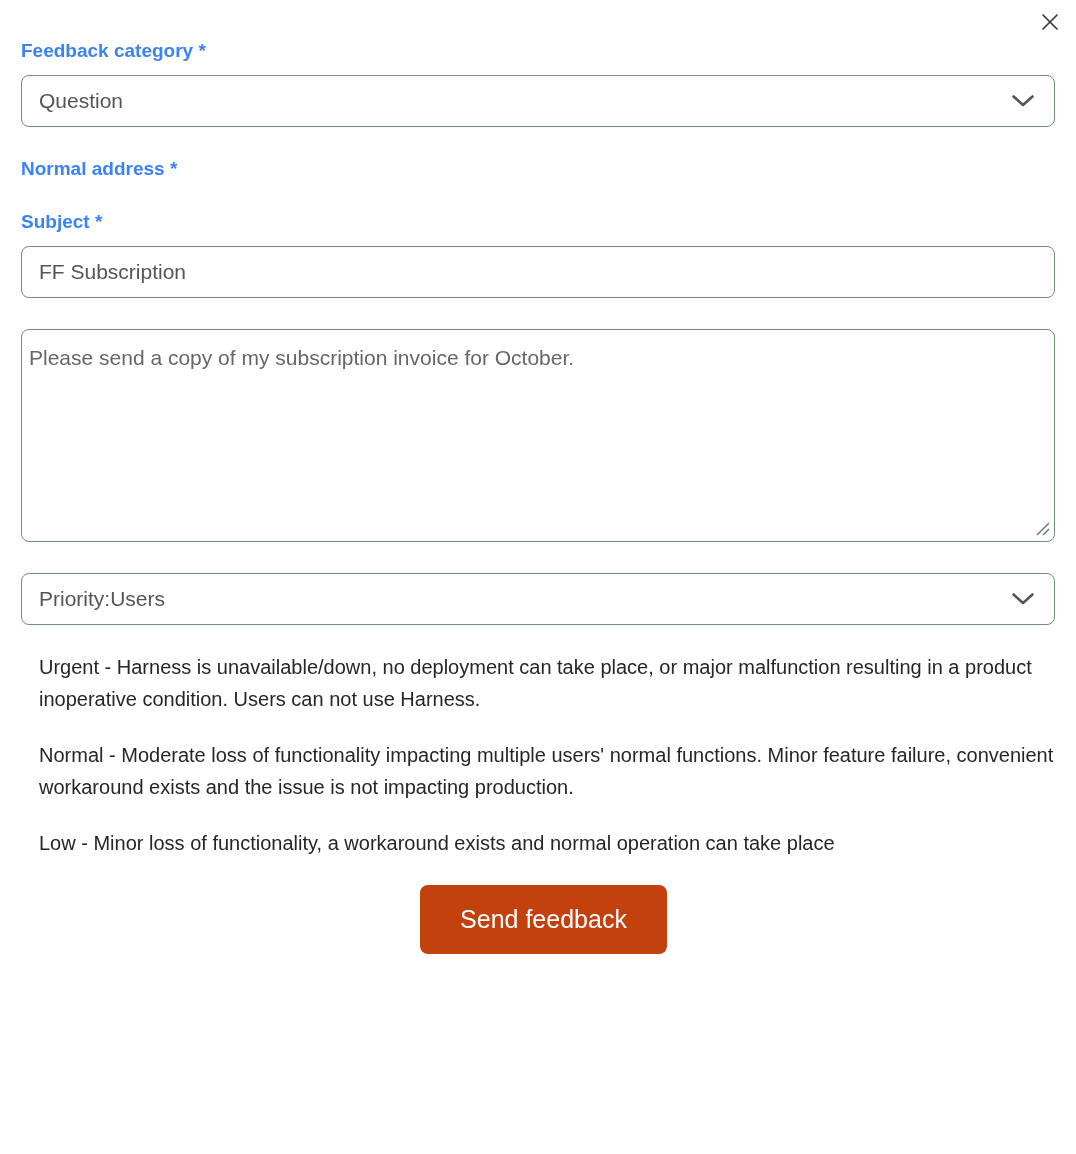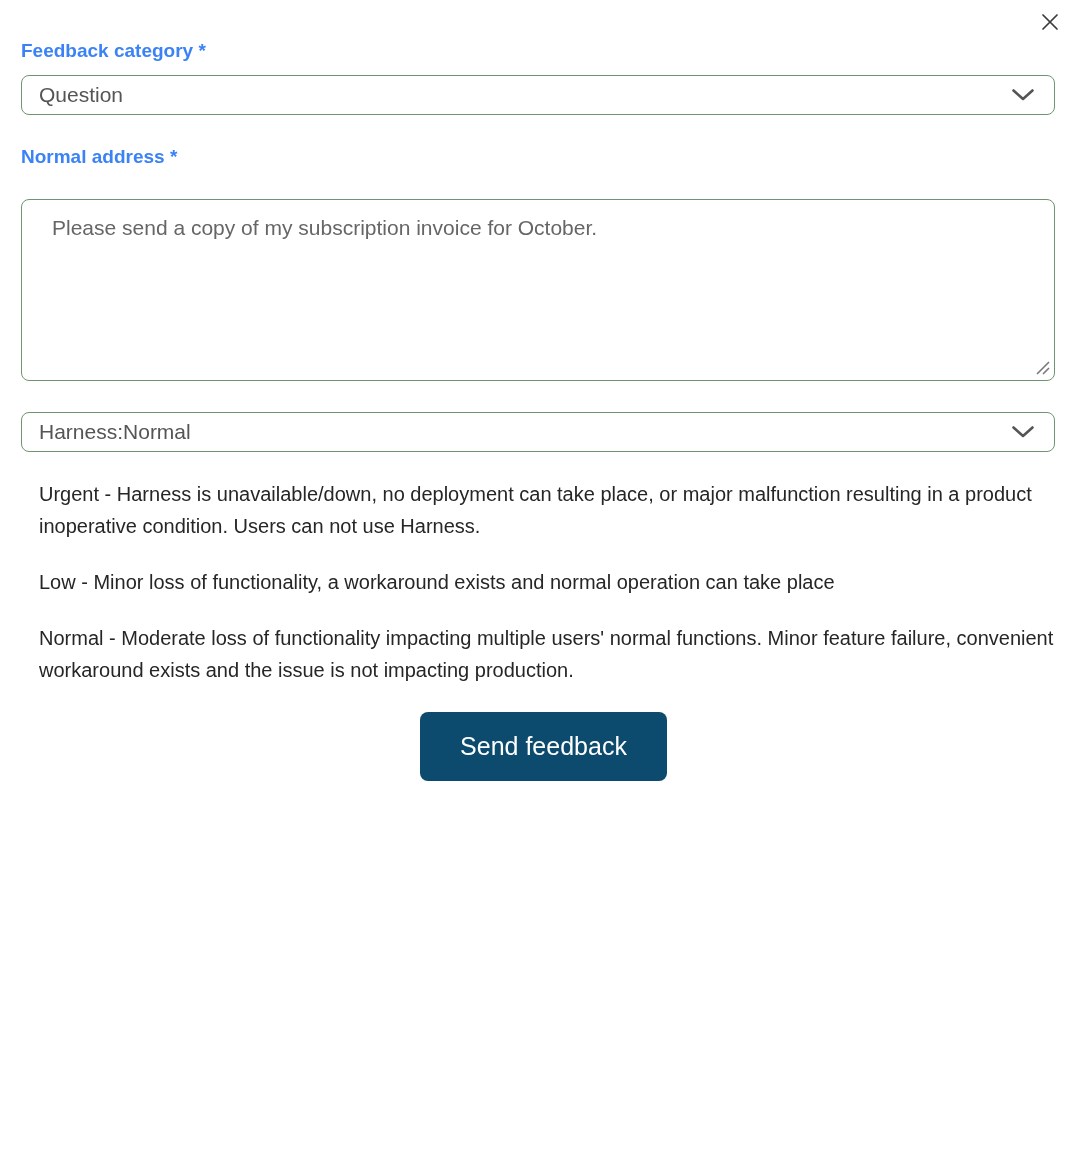--- a/index.html
+++ b/index.html
@@ -33,21 +33,21 @@
   .field-label {
     display: block;
     color: #3b82f6;
     font-weight: bold;
     font-size: 19px;
     line-height: 22px;
     margin: 0 0 13px 0;
   }
   .control {
     width: 100%;
-    height: 40px;
+    height: 52px;
     border: 1px solid #6f9471;
     border-radius: 8px;
     background: #ffffff;
     font-family: "Liberation Sans", sans-serif;
     font-size: 21px;
     color: #555555;
     padding: 0 17px;
     outline: none;
   }
   .select-box {
@@ -59,22 +59,22 @@
   }
   .select-box .chevron {
     position: absolute;
     right: 19px;
     top: 50%;
     transform: translateY(-50%);
     display: flex;
   }
   .textarea-wrap { position: relative; }
   textarea.control {
-    height: 182px;
-    padding: 13px 30px;
+    height: 213px;
+    padding: 13px 7px;
     line-height: 30px;
     resize: none;
     color: #666666;
     display: block;
   }
   .resize-handle {
     position: absolute;
     right: 5px;
     bottom: 6px;
     display: flex;
@@ -87,21 +87,21 @@
     line-height: 32px;
     color: #262626;
   }
   .help-block p:last-child { margin-bottom: 0; }
   .button-row {
     display: flex;
     justify-content: center;
     margin-top: 26px;
   }
   .send-btn {
-    background: #0c4a6e;
+    background: #c2410c;
     color: #ffffff;
     border: none;
     border-radius: 8px;
     font-family: "Liberation Sans", sans-serif;
     font-size: 25px;
     line-height: 25px;
     padding: 22px 40px;
     cursor: pointer;
     margin-left: 11px;
   }
@@ -128,46 +128,50 @@
           <path d="M2.5 2 L12 10.5 L21.5 2" stroke="#555555" stroke-width="2.6" fill="none" stroke-linecap="round" stroke-linejoin="round"></path>
         </svg>
       </span>
     </div>
   </div>
 
   <div class="form-group">
     <label class="field-label">Normal address *</label>
   </div>
 
+  <div class="form-group">
+    <label class="field-label">Subject *</label>
+    <input type="text" class="control" value="FF Subscription" style="">
+  </div>
 
   <div class="form-group">
     <div class="textarea-wrap">
       <textarea class="control" spellcheck="false" style="">Please send a copy of my subscription invoice for October.</textarea>
       <span class="resize-handle">
         <svg width="14" height="14" viewBox="0 0 14 14">
           <path d="M1 13 L13 1 M7 13 L13 7" stroke="#7a7a7a" stroke-width="1.6" fill="none"></path>
         </svg>
       </span>
     </div>
   </div>
 
   <div class="form-group" style="margin-bottom:0;">
     <div class="control select-box">
-      <span>Harness:Normal</span>
+      <span>Priority:Users</span>
       <span class="chevron">
         <svg width="24" height="13" viewBox="0 0 24 13">
           <path d="M2.5 2 L12 10.5 L21.5 2" stroke="#555555" stroke-width="2.6" fill="none" stroke-linecap="round" stroke-linejoin="round"></path>
         </svg>
       </span>
     </div>
   </div>
 
   <div class="help-block">
     <p>Urgent - Harness is unavailable/down, no deployment can take place, or major malfunction resulting in a product inoperative condition. Users can not use Harness.</p>
+    <p>Normal - Moderate loss of functionality impacting multiple users' normal functions. Minor feature failure, convenient workaround exists and the issue is not impacting production.</p>
     <p>Low - Minor loss of functionality, a workaround exists and normal operation can take place</p>
-    <p>Normal - Moderate loss of functionality impacting multiple users' normal functions. Minor feature failure, convenient workaround exists and the issue is not impacting production.</p>
   </div>
 
   <div class="button-row">
     <button class="send-btn">Send feedback</button>
   </div>
 
 </div>
 
 </body></html>

